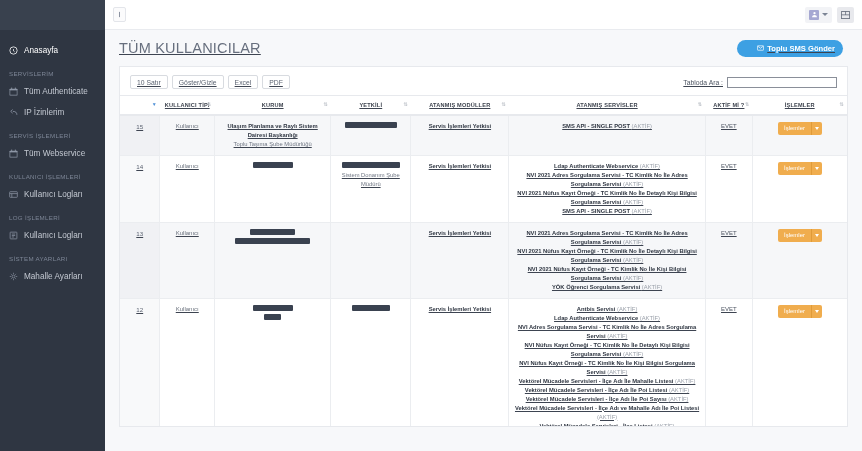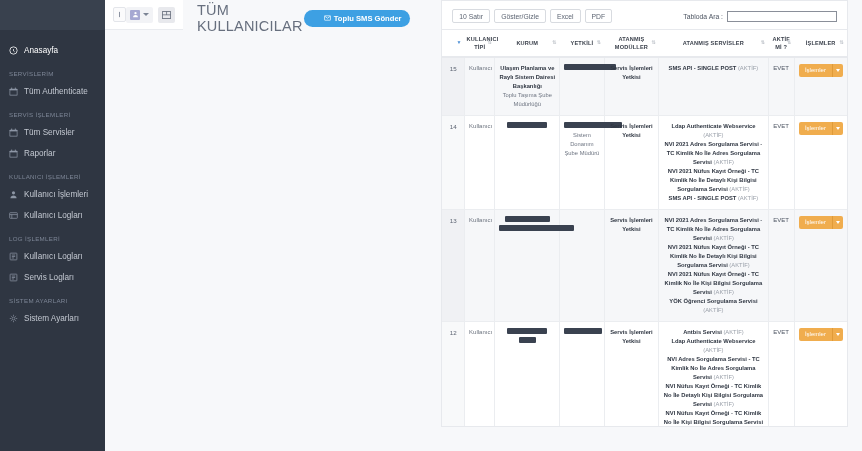--- a/index.html
+++ b/index.html
@@ -35,21 +35,21 @@
   .nav-item .ico svg { display:block; }
   .nav-item.active { color:#fff; }
   .nav-item.active .ico { color:#fff; }
   .nav-section {
     color:#7d8696; font-size:6.2px; letter-spacing:.3px;
     padding:9px 8px 4px 9px; text-transform:uppercase;
     white-space:nowrap;
   }
 
   
-  .main { flex:1; height:427px; display:flex; flex-direction:row; background:#f7f8fa; overflow:hidden; }
+  .main { flex:1; height:427px; display:flex; flex-direction:column; background:#f7f8fa; overflow:hidden;text-decoration:underline; }
 
   .topbar {
     height:30px; flex:0 0 30px; background:#ffffff;
     border-bottom:1px solid #e9ebef;
     display:flex; align-items:center; padding:0 8px;
   }
   .burger {
     width:13px; height:15px; border:1px solid #e3e5ea; background:#fbfbfc;
     border-radius:2px; display:flex; align-items:center; justify-content:center;
     color:#7b8494; font-size:8px; cursor:pointer;
@@ -169,90 +169,70 @@
             <span class="ico">
               <svg width="9" height="9" viewBox="0 0 16 16" fill="currentColor">
                 <rect x="1" y="3" width="14" height="12" rx="1"></rect>
                 <rect x="2.2" y="6" width="11.6" height="7.8" fill="#2f3642"></rect>
                 <rect x="4" y="1" width="1.6" height="3"></rect>
                 <rect x="10.4" y="1" width="1.6" height="3"></rect>
               </svg>
             </span>
             <span>Tüm Authenticate</span>
           </div>
+          <div class="nav-item">
+            <span class="ico">
+              <svg width="9" height="9" viewBox="0 0 16 16" fill="none" stroke="currentColor" stroke-width="1.5">
+                <path d="M14 12c0-4-2.5-6-7-6"></path>
+                <path d="M6.5 2.8L3 6l3.5 3.2"></path>
+              </svg>
+            </span>
+            <span>IP İzinlerim</span>
+          </div>
           <div class="nav-section">SERVİS İŞLEMLERİ</div>
           <div class="nav-item">
             <span class="ico">
               <svg width="9" height="9" viewBox="0 0 16 16" fill="currentColor">
                 <rect x="1" y="3" width="14" height="12" rx="1"></rect>
                 <rect x="2.2" y="6" width="11.6" height="7.8" fill="#2f3642"></rect>
                 <rect x="4" y="1" width="1.6" height="3"></rect>
                 <rect x="10.4" y="1" width="1.6" height="3"></rect>
               </svg>
             </span>
-            <span>Tüm Servisler</span>
-          </div>
-          <div class="nav-item">
-            <span class="ico">
-              <svg width="9" height="9" viewBox="0 0 16 16" fill="currentColor">
-                <rect x="1" y="3" width="14" height="12" rx="1"></rect>
-                <rect x="2.2" y="6" width="11.6" height="7.8" fill="#2f3642"></rect>
-                <rect x="4" y="1" width="1.6" height="3"></rect>
-                <rect x="10.4" y="1" width="1.6" height="3"></rect>
-              </svg>
-            </span>
-            <span>Raporlar</span>
+            <span>Tüm Webservice</span>
           </div>
           <div class="nav-section">KULLANICI İŞLEMLERİ</div>
-          <div class="nav-item">
-            <span class="ico">
-              <svg width="9" height="9" viewBox="0 0 16 16" fill="currentColor">
-                <circle cx="8" cy="5" r="2.8"></circle>
-                <path d="M2.6 14.5c0-3.2 2.4-4.9 5.4-4.9s5.4 1.7 5.4 4.9z"></path>
-              </svg>
-            </span>
-            <span>Kullanıcı İşlemleri</span>
-          </div>
           <div class="nav-item">
             <span class="ico">
               <svg width="9" height="9" viewBox="0 0 16 16" fill="none" stroke="currentColor" stroke-width="1.3">
                 <rect x="1.2" y="3" width="13.6" height="10" rx="1"></rect>
                 <path d="M1.2 6.4h13.6M5 6.4V13"></path>
               </svg>
             </span>
             <span>Kullanıcı Logları</span>
           </div>
           <div class="nav-section">LOG İŞLEMLERİ</div>
           <div class="nav-item">
             <span class="ico">
               <svg width="9" height="9" viewBox="0 0 16 16" fill="none" stroke="currentColor" stroke-width="1.3">
                 <rect x="2" y="2" width="12" height="12" rx="1"></rect>
                 <path d="M5 5.4h6M5 8h6M5 10.6h4"></path>
               </svg>
             </span>
             <span>Kullanıcı Logları</span>
           </div>
-          <div class="nav-item">
-            <span class="ico">
-              <svg width="9" height="9" viewBox="0 0 16 16" fill="none" stroke="currentColor" stroke-width="1.3">
-                <rect x="2" y="2" width="12" height="12" rx="1"></rect>
-                <path d="M5 5.4h6M5 8h6M5 10.6h4"></path>
-              </svg>
-            </span>
-            <span>Servis Logları</span>
-          </div>
           <div class="nav-section">SİSTEM AYARLARI</div>
           <div class="nav-item">
             <span class="ico">
               <svg width="9" height="9" viewBox="0 0 16 16" fill="none" stroke="currentColor" stroke-width="1.3">
                 <circle cx="8" cy="8" r="2.6"></circle>
                 <path d="M8 1.4v2M8 12.6v2M1.4 8h2M12.6 8h2M3.4 3.4l1.4 1.4M11.2 11.2l1.4 1.4M12.6 3.4l-1.4 1.4M4.8 11.2l-1.4 1.4"></path>
               </svg>
             </span>
-            <span>Sistem Ayarları</span>
+            <span>Mahalle Ayarları</span>
           </div>
         </div>
     </div>
   </aside>
 
   <div class="main">
 
     <div class="topbar">
       <div class="burger">
         <svg width="7" height="7" viewBox="0 0 16 16" stroke="currentColor" stroke-width="2">

